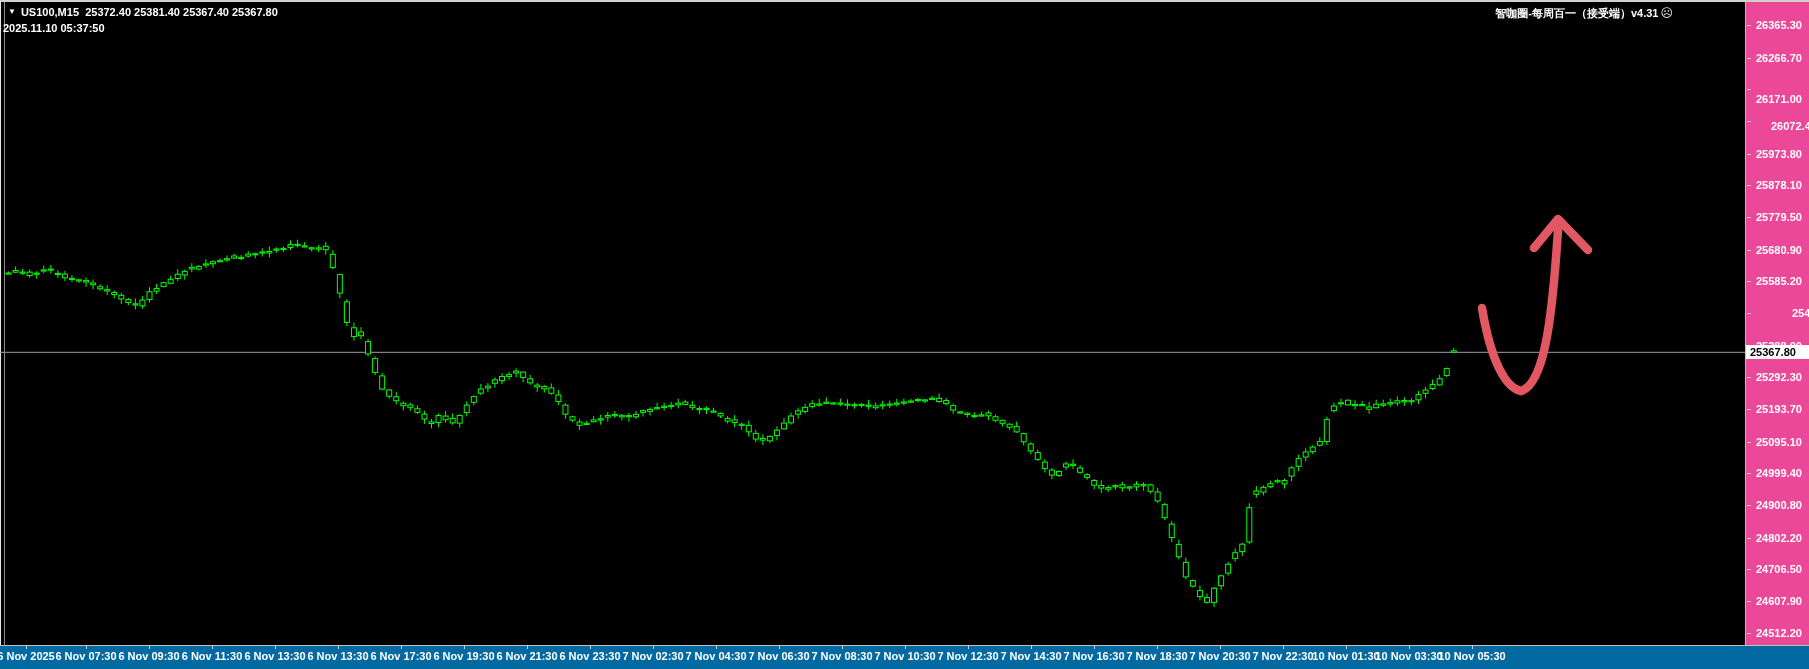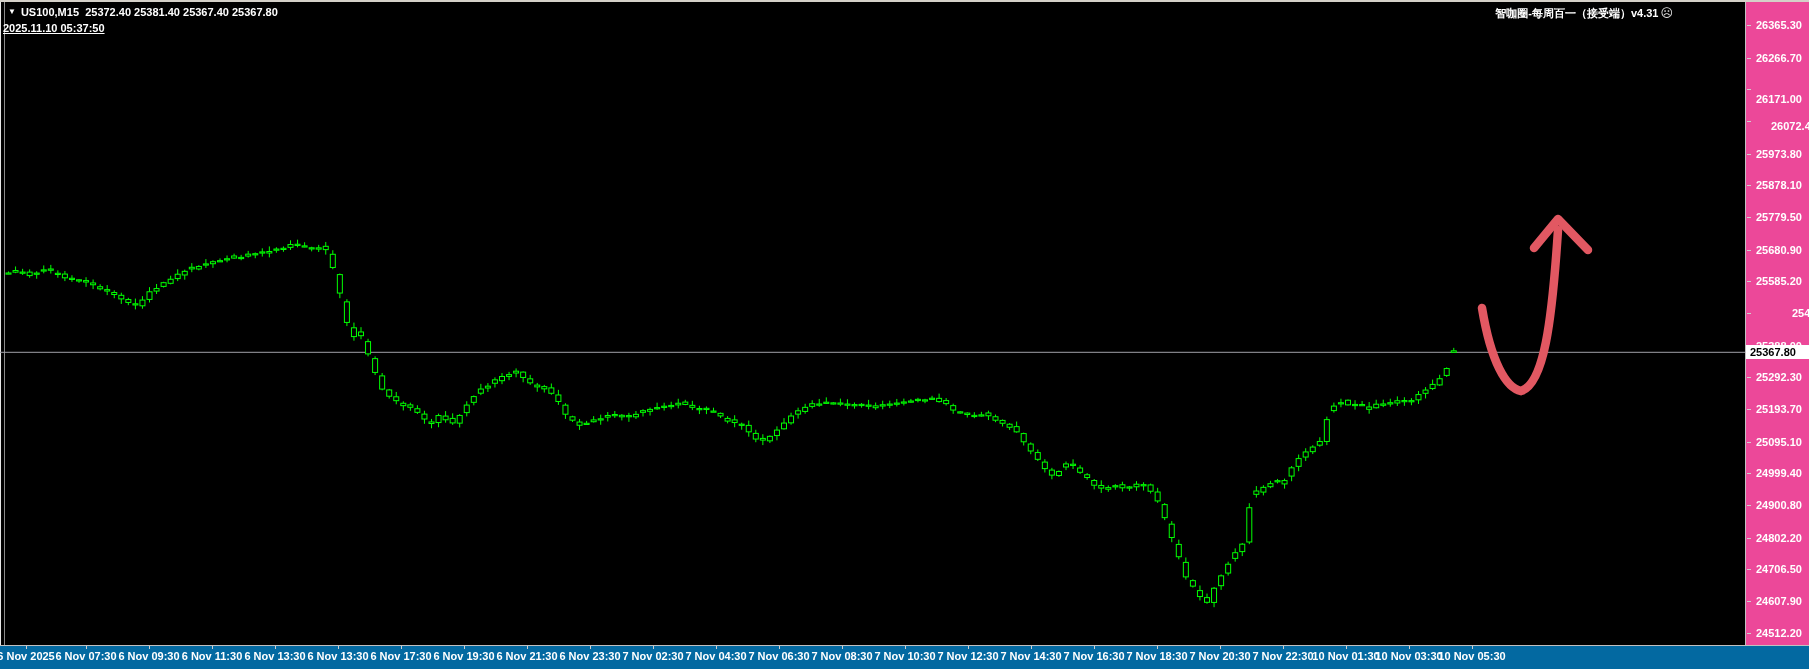--- a/index.html
+++ b/index.html
@@ -5,21 +5,21 @@
   html,body{margin:0;padding:0;background:#000;}
   .window{position:relative;width:1809px;height:669px;background:#000;overflow:hidden;
           font-family:"Liberation Sans","DejaVu Sans",sans-serif;}
   .border-top{position:absolute;left:0;top:0;width:1809px;height:2px;background:#d4d0c8;}
   .border-left-outer{position:absolute;left:0;top:2px;width:1px;height:643px;background:#e8e8e8;}
   .border-left-inner{position:absolute;left:4px;top:2px;width:1px;height:643px;background:#8a8a8a;}
   .chart-plot{position:absolute;left:0;top:2px;width:1745px;height:643px;}
   #plot-svg{position:absolute;left:0;top:-2px;width:1809px;height:669px;}
   .symbol-info{position:absolute;left:8px;top:4px;color:#fff;font-size:11px;font-weight:700;white-space:pre;}
   .symbol-info .marker{font-size:8px;vertical-align:2px;margin-right:5px;}
-  .datetime{position:absolute;left:3px;top:20px;color:#fff;font-size:11px;font-weight:700;text-decoration:underline;}
+  .datetime{position:absolute;left:3px;top:20px;color:#fff;font-size:11px;font-weight:700;}
   .watermark{position:absolute;right:72px;top:4px;color:#fff;font-size:11px;font-weight:700;white-space:nowrap;}
   .watermark .face{font-weight:400;color:#e6e6e6;font-size:12px;margin-left:2px;}
   .price-axis{position:absolute;left:1745px;top:2px;width:64px;height:643px;border-left:1px solid #c0c0c0;background:#ec4899;}
   .price-label{position:absolute;left:10px;color:#fff;font-size:11px;font-weight:700;line-height:12px;}
   .price-tick{position:absolute;left:1px;width:4px;height:1px;background:#cfcfcf;}
   .price-badge{position:absolute;left:1746px;width:63px;height:14px;background:#fff;color:#000;
                font-size:11px;font-weight:700;line-height:14px;padding-left:4px;z-index:5;
                font-family:"Liberation Sans","DejaVu Sans",sans-serif;}
   .time-axis{position:absolute;left:0;top:645px;width:1809px;height:24px;border-top:1px solid #c0c0c0;background:#0369a1;}
   .time-label{position:absolute;top:4px;transform:translateX(-50%);color:#fff;font-size:11px;font-weight:700;white-space:nowrap;}

